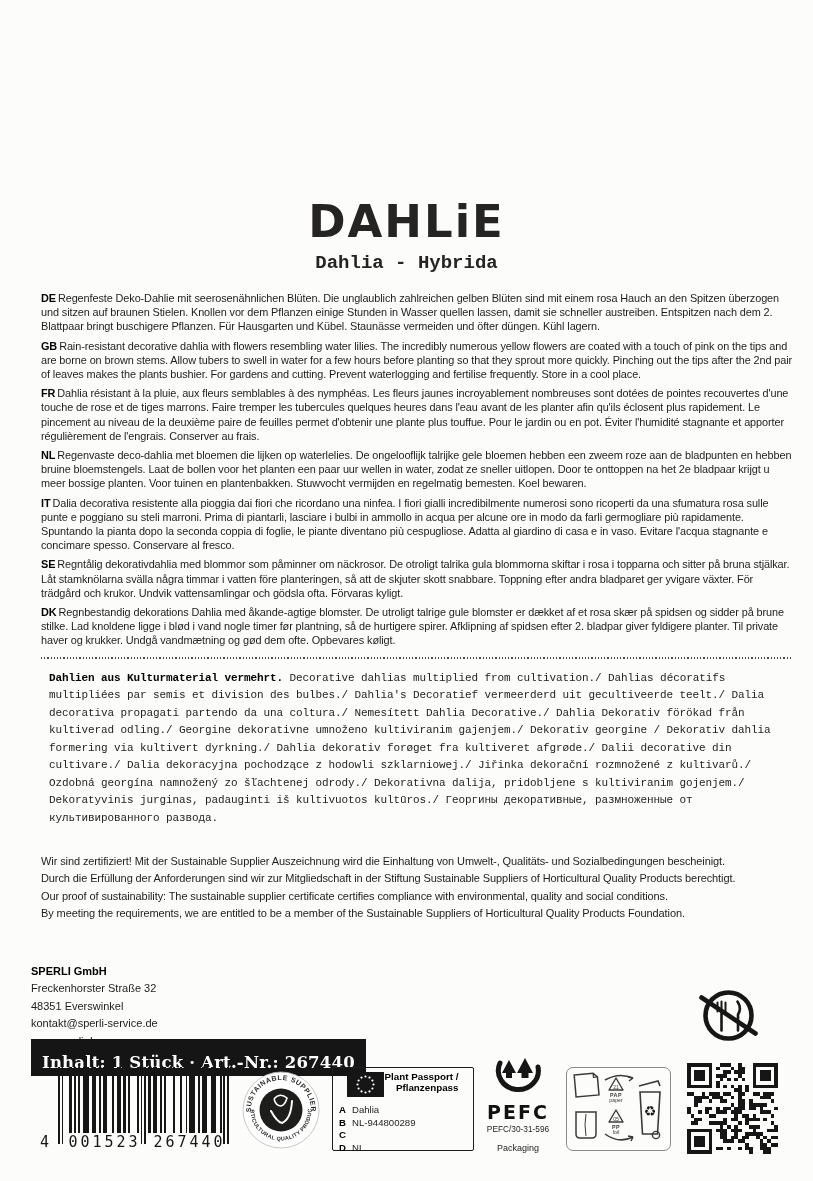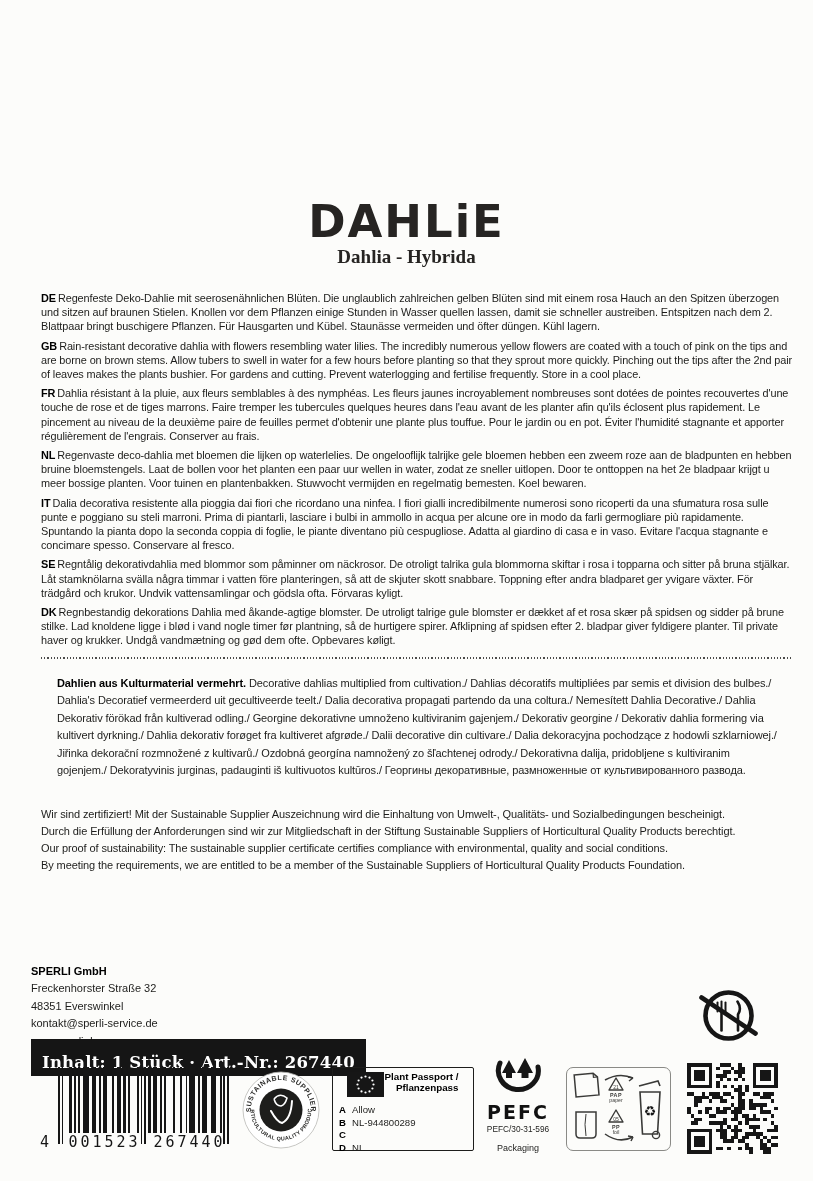--- a/index.html
+++ b/index.html
@@ -4,29 +4,29 @@
 <style>
   html,body{margin:0;padding:0;}
   body{width:813px;height:1181px;background:#fcfcfa;position:relative;overflow:hidden;
        font-family:"Liberation Sans",sans-serif;color:#1d1d1b;}
   .sheet{position:absolute;inset:0;}
 
   
   .hdr{position:absolute;top:198px;left:0;width:813px;text-align:center;}
   .title{font-family:"DejaVu Sans",sans-serif;font-weight:bold;font-size:45px;line-height:48px;
          letter-spacing:2px;color:#262422;}
-  .subtitle{font-family:Liberation Serif, serif;font-weight:bold;font-size:19px;color:#262422;}
+  .subtitle{font-family:Liberation Mono, monospace;font-weight:bold;font-size:19px;margin-top:6px;color:#262422;}
 
   
   .textcol{position:absolute;left:41px;top:291px;width:752px;}
   p.desc{margin:0 0 5px 0;font-size:10.9px;line-height:14.2px;letter-spacing:-0.1px;text-align:left;}
   p.desc b{color:#000;margin-right:2px;}
   .dotted{height:2px;margin:9px 0 11px 0;
           background:repeating-linear-gradient(90deg,#4a4a4a 0 1.2px,transparent 1.2px 3.2px);}
-  .prop{margin:16px;font-size:11px;line-height:17.5px;letter-spacing:-0.1px;}
+  .prop{margin:8px;font-size:11px;line-height:17.5px;letter-spacing:-0.1px;font-family:Liberation Mono, monospace;}
   .prop b{color:#000;}
   .sustain{margin-top:26px;font-size:11px;line-height:17.2px;letter-spacing:-0.1px;}
 
   
   .addr{position:absolute;left:31px;top:963px;font-size:11px;line-height:17.4px;}
   .addr .co{font-weight:bold;color:#000;}
 
   
   .contentbox{position:absolute;left:31px;top:1039px;background:#151515;color:#fff;
               font-family:"DejaVu Serif",serif;font-weight:bold;font-size:16.5px;
@@ -258,21 +258,21 @@
         </svg>
       </span>
       <span class="pp-title">
         <span>Plant Passport /</span><br>
         <span>Pflanzenpass</span>
       </span>
     </div>
     <div class="pp-rows">
       <div class="pp-row">
           <span class="pp-key">A</span>
-          <span>Allow</span>
+          <span>Dahlia</span>
         </div>
       <div class="pp-row">
           <span class="pp-key">B</span>
           <span>NL-944800289</span>
         </div>
       <div class="pp-row">
           <span class="pp-key">C</span>
           <span></span>
         </div>
       <div class="pp-row">

